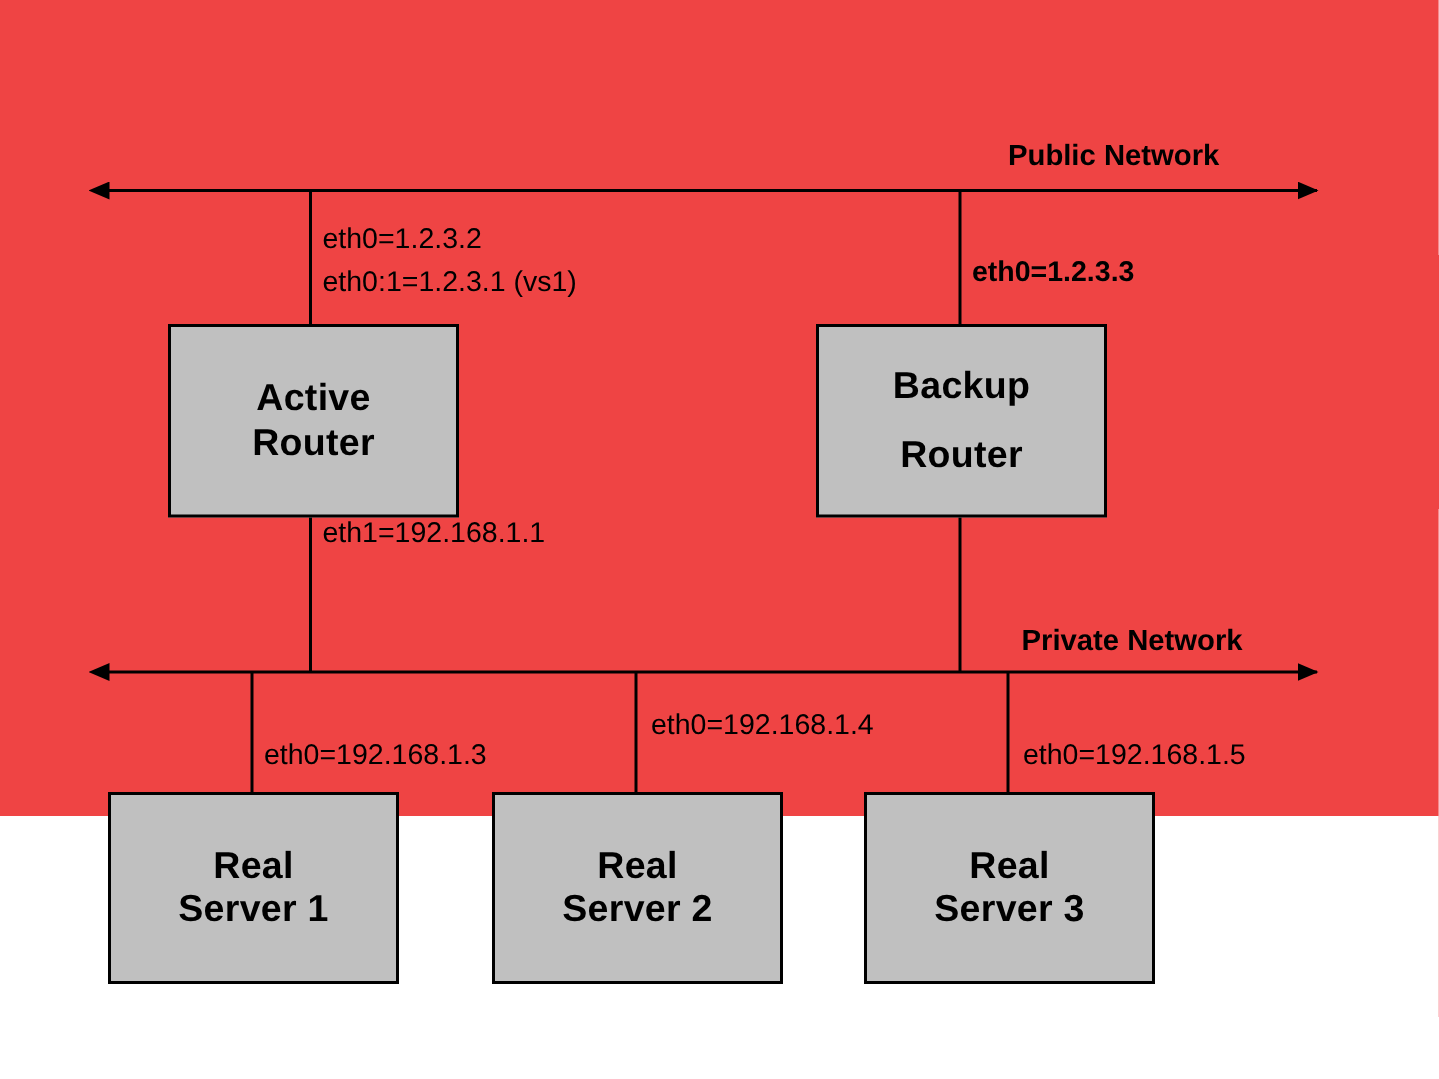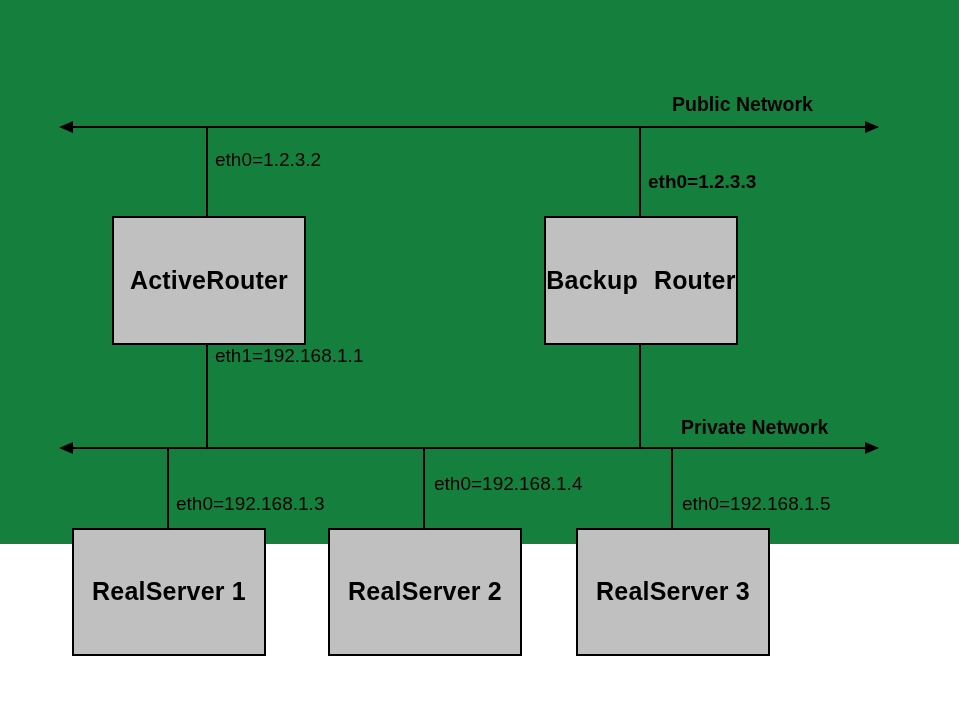--- a/index.html
+++ b/index.html
@@ -11,36 +11,36 @@
     width: 959px;
     height: 719px;
     font-family: "Liberation Sans", sans-serif;
     color: #000000;
     overflow: hidden;
   }
   #diagram {
     position: relative;
     width: 959px;
     height: 544px;
-    background: #15803d;
+    background: #ef4444;
   }
   #diagram svg.wires {
     position: absolute;
     left: 0;
     top: 0;
     width: 959px;
     height: 719px;
   }
   .node-box {
     position: absolute;
     background: #c0c0c0;
     border: 2px solid #000000;
     box-sizing: border-box;
     display: flex;
-    flex-direction: row;
+    flex-direction: column;
     align-items: center;
     justify-content: center;
     font-weight: bold;
     font-size: 25px;
     line-height: 1.18;
     letter-spacing: 0.2px;
     z-index: 3;
   }
   .node-line {
     display: block;
@@ -102,20 +102,21 @@
   <div class="label bold" style="left:672px; top:95px;">
     <span class="lbl-line">Public Network</span>
   </div>
 
   <div class="label bold" style="left:681px; top:418px;">
     <span class="lbl-line">Private Network</span>
   </div>
 
   <div class="label" style="left:215px; top:150px;">
     <span class="lbl-line">eth0=1.2.3.2</span>
+    <span class="lbl-line">eth0:1=1.2.3.1 (vs1)</span>
   </div>
 
   <div class="label" style="left:648px; top:172px;font-weight:bold;">
     <span class="lbl-line">eth0=1.2.3.3</span>
   </div>
 
   <div class="label" style="left:215px; top:346px;">
     <span class="lbl-line">eth1=192.168.1.1</span>
   </div>
 

